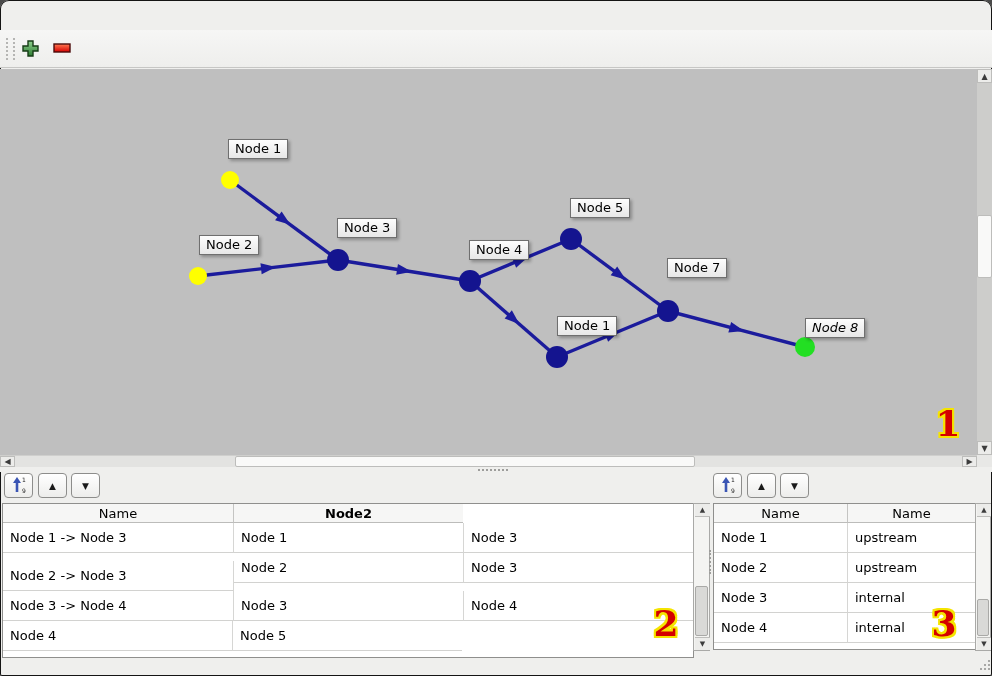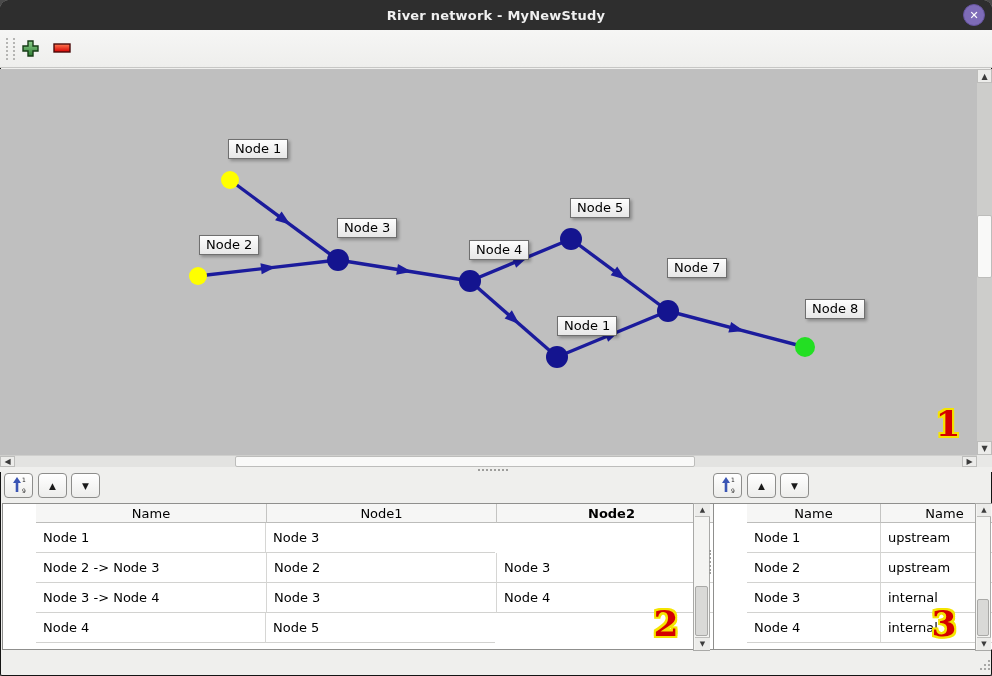--- a/index.html
+++ b/index.html
@@ -36,21 +36,21 @@
            border:1px solid #bdbdbb;box-sizing:border-box;border-radius:2px;}
   .corner{position:absolute;left:977px;top:455px;width:15px;height:12px;background:#e8e8e6;}
   
   .splitter{position:absolute;left:0;top:467px;width:992px;height:5px;background:#efefed;cursor:row-resize;}
   .split-grip{position:absolute;left:478px;top:2px;width:30px;height:0;border-top:2px dotted #9d9d9b;}
   .vsplit-grip{position:absolute;left:709px;top:550px;height:24px;width:0;border-left:2px dotted #9d9d9b;cursor:col-resize;}
   
   .pane-btn{position:absolute;width:29px;height:25px;background:linear-gradient(#ffffff,#ededeb);
             border:1px solid #8d8d8b;border-radius:4px;box-sizing:border-box;display:flex;
             align-items:center;justify-content:center;font-size:9px;color:#1a1a1a;cursor:pointer;}
-  .grid-table{position:absolute;background:#fff;border:1px solid #8f8f8d;box-sizing:content-box;padding-left:33px;}
+  .grid-table{position:absolute;background:#fff;border:1px solid #8f8f8d;box-sizing:content-box;}
   .tr{display:flex;}
   .th{background:#f6f6f5;border-right:1px solid #c4c4c2;border-bottom:1px solid #bcbcba;
       text-align:center;font-size:13px;color:#000;height:19px;line-height:19px;box-sizing:border-box;}
   .td{border-right:1px solid #d6d6d4;border-bottom:1px solid #d2d2d0;font-size:13px;color:#000;
       height:30px;line-height:29px;padding-left:7px;box-sizing:border-box;background:#fff;white-space:nowrap;overflow:hidden;}
   .tr .th:last-child,.tr .td:last-child{border-right:none;}
   .partial-row{height:6px;background:#fff;}
   .t-scroll{position:absolute;background:#f4f4f2;border:1px solid #a9a9a7;box-sizing:border-box;}
   .t-thumb{position:absolute;left:1px;background:#d9d9d7;border:1px solid #a9a9a7;box-sizing:border-box;border-radius:2px;}
   .t-arrow{position:absolute;left:1px;height:13px;display:flex;align-items:center;justify-content:center;
@@ -61,24 +61,20 @@
          text-shadow:-2px 0 #f5e400,2px 0 #f5e400,0 -2px #f5e400,0 2px #f5e400,
                      -2px -2px #f5e400,2px 2px #f5e400,-2px 2px #f5e400,2px -2px #f5e400;}
   .resize-grip{position:absolute;right:10px;bottom:6px;width:2px;height:2px;background:#a8a8a6;
                box-shadow:4px 0 #a8a8a6,8px 0 #a8a8a6,4px -4px #a8a8a6,8px -4px #a8a8a6,8px -8px #a8a8a6;}
 </style>
 </head>
 <body>
 
 <div class="window">
 
-  <div class="titlebar">
-    <span class="title-text">River network - MyNewStudy</span>
-    <span class="close-btn">✕</span>
-  </div>
 
   <div class="toolbar">
     <span class="tb-grip"></span>
     <span class="tb-btn tb-add">
       <svg width="17" height="17" viewBox="0 0 17 17">
         <defs>
             <linearGradient id="gplus" x1="0" y1="0" x2="0" y2="1">
           <stop offset="0" stop-color="#8fd08f"></stop>
               <stop offset="1" stop-color="#2e7d32"></stop>
             </linearGradient>
@@ -127,21 +123,21 @@
         <circle cx="805" cy="278" r="10" fill="#23df23"></circle>
       </svg>
     <div id="labels">
         <div class="node-label" style="left: 228px; top: 70px;">Node 1</div>
         <div class="node-label" style="left: 199px; top: 166px;">Node 2</div>
         <div class="node-label" style="left: 337px; top: 149px;">Node 3</div>
         <div class="node-label" style="left: 469px; top: 171px;">Node 4</div>
         <div class="node-label" style="left: 570px; top: 129px;">Node 5</div>
         <div class="node-label" style="left: 557px; top: 247px;">Node 1</div>
         <div class="node-label" style="left: 667px; top: 189px;">Node 7</div>
-        <div class="node-label" style="left: 805px; top: 230px;">Node 8</div>
+        <div class="node-label" style="left: 805px; top: 249px; font-style: italic;">Node 8</div>
       </div>
   </div>
 
   <div class="h-scroll">
     <span class="sb-arrow" style="left:0;top:0;width:15px;height:11px;">◀</span>
     <span class="h-thumb"></span>
     <span class="sb-arrow" style="left:962px;top:0;width:15px;height:11px;">▶</span>
   </div>
   <div class="v-scroll">
     <span class="sb-arrow" style="left:0;top:0;width:15px;height:14px;">▲</span>
@@ -180,29 +176,29 @@
   <span class="pane-btn" style="left:747px;top:473px;">
       <span>▲</span>
     </span>
   <span class="pane-btn" style="left:780px;top:473px;">
       <span>▼</span>
     </span>
 
   <div id="edge-table" class="grid-table" style="left:2px;top:503px;width:690px;">
       <div class="tr">
         <div class="th" style="width: 231px;">Name</div>
-        <div class="th" style="width: 230px;">Node1</div>
         <div class="th" style="width: 229px; font-weight: bold;">Node2</div>
       </div>
       <div class="tr">
+        <div class="td" style="width: 231px;">Node 1 -&gt; Node 3</div>
         <div class="td" style="width: 230px;">Node 1</div>
         <div class="td" style="width: 229px;">Node 3</div>
       </div>
       <div class="tr">
-        <div class="td" style="width: 231px;">Node 2 -&gt; Node 3</div>
+        <div class="td" style="width: 231px; margin-top: 8px;">Node 2 -&gt; Node 3</div>
         <div class="td" style="width: 230px;">Node 2</div>
         <div class="td" style="width: 229px;">Node 3</div>
       </div>
       <div class="tr">
         <div class="td" style="width: 231px;">Node 3 -&gt; Node 4</div>
         <div class="td" style="width: 230px;">Node 3</div>
         <div class="td" style="width: 229px;">Node 4</div>
       </div>
       <div class="tr">
         <div class="td" style="width: 230px;">Node 4</div>

